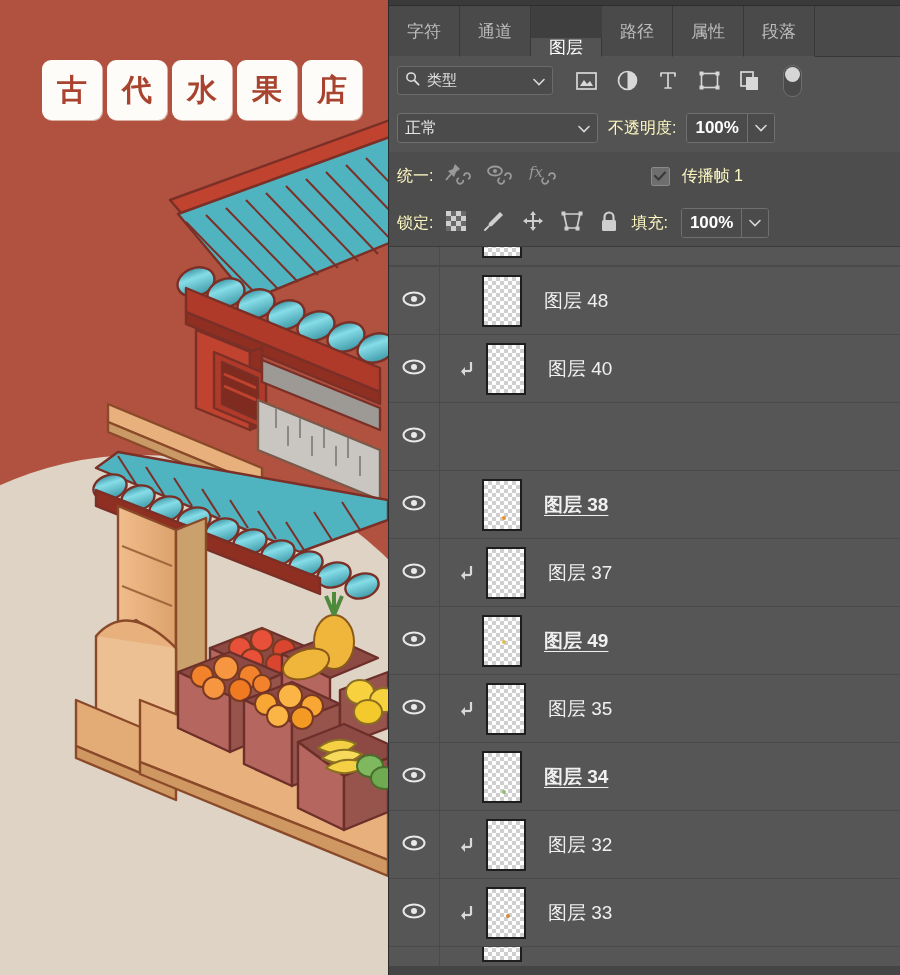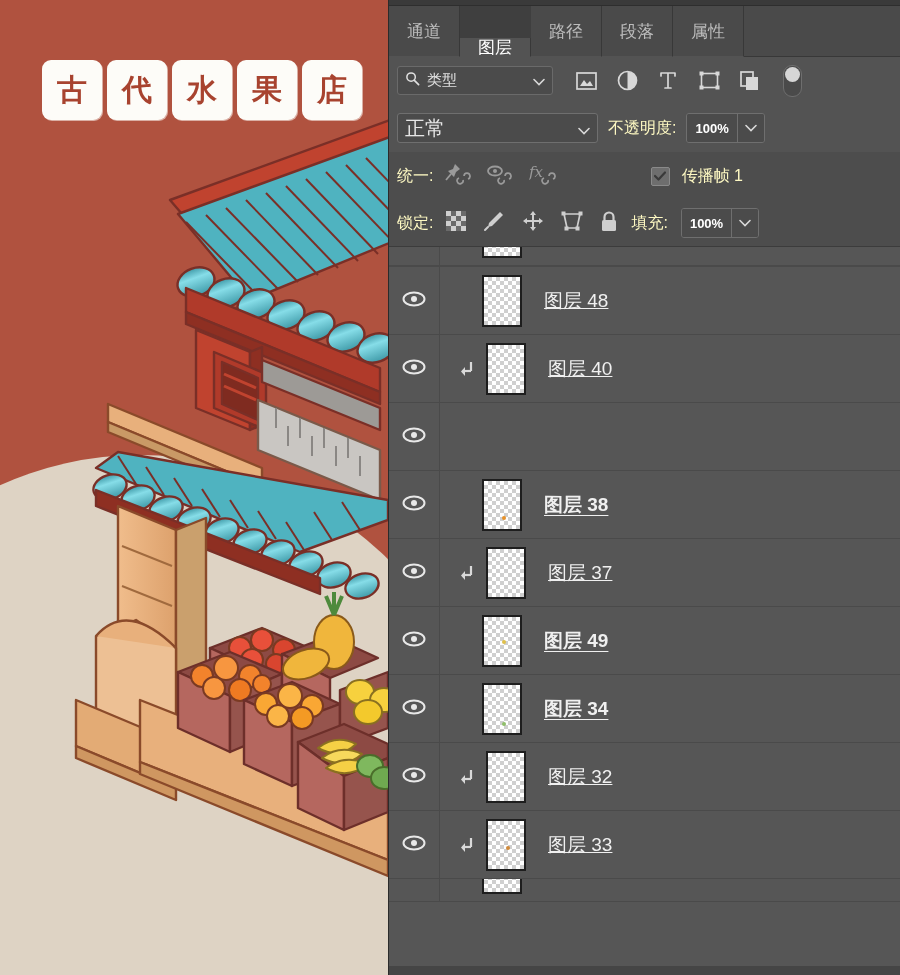--- a/index.html
+++ b/index.html
@@ -36,25 +36,25 @@
              border-radius:3px;padding:0 7px;gap:7px;}
   .searchbox .lbl{flex:1;color:#e0e0e0;font-size:15px;}
   .ficons{display:flex;align-items:center;gap:19px;}
   .ficon{width:22px;height:22px;display:flex;align-items:center;justify-content:center;}
   .toggle{width:17px;height:30px;border-radius:9px;background:#4a4a4a;border:1px solid #6e6e6e;position:relative;}
   .toggle::after{content:"";position:absolute;left:1px;top:1px;width:15px;height:15px;border-radius:50%;background:#d6d6d6;}
 
   
   .blendrow{display:flex;align-items:center;height:48px;padding:0 8px;background:#535353;gap:10px;}
   .select{display:flex;align-items:center;justify-content:space-between;height:28px;background:#4b4b4b;
-          border:1px solid #6f6f6f;border-radius:3px;padding:0 7px;color:#e6e6e6;font-size:20px;}
+          border:1px solid #6f6f6f;border-radius:3px;padding:0 7px;color:#e6e6e6;font-size:16px;}
   .blendsel{width:185px;}
   .lab{color:#fef9c3;font-size:16px;white-space:nowrap;}
   .numfield{display:flex;align-items:stretch;height:28px;border:1px solid #6f6f6f;border-radius:3px;overflow:hidden;}
-  .numfield .val{display:flex;align-items:center;padding:0 8px;background:#4b4b4b;color:#ffffff;font-size:13px;font-weight:bold;}
+  .numfield .val{display:flex;align-items:center;padding:0 8px;background:#4b4b4b;color:#ffffff;font-size:17px;font-weight:bold;}
   .numfield .drop{display:flex;align-items:center;justify-content:center;width:26px;background:#4b4b4b;border-left:1px solid #6f6f6f;}
 
   
   .unifyrow{display:flex;align-items:center;height:48px;padding:0 8px;background:#4d4d4d;gap:12px;}
   .unifyicons{display:flex;align-items:flex-start;gap:16px;}
   .spacer{flex:1;}
   .chk{width:17px;height:17px;border:1px solid #8a8a8a;border-radius:2px;background:#6e6e6e;display:flex;align-items:center;justify-content:center;}
 
   
   .lockrow{display:flex;align-items:center;height:46px;padding:0 8px;background:#4d4d4d;gap:13px;}
@@ -67,21 +67,21 @@
            border-right:1px solid #4a4a4a;}
   .lbody{flex:1;display:flex;align-items:center;padding-left:18px;gap:0;height:100%;}
   .clip{width:20px;min-width:20px;display:flex;align-items:center;justify-content:center;}
   .thumbwrap{width:40px;min-width:40px;height:52px;border:2px solid #1e1e1e;box-sizing:border-box;margin-left:4px;position:relative;
     background-color:#ffffff;
     background-image:linear-gradient(45deg,#cfcfcf 25%,transparent 25%,transparent 75%,#cfcfcf 75%,#cfcfcf),
                      linear-gradient(45deg,#cfcfcf 25%,transparent 25%,transparent 75%,#cfcfcf 75%,#cfcfcf);
     background-size:8px 8px;background-position:0 0,4px 4px;}
   .thumbwrap.indent{margin-left:8px;}
   .dot{position:absolute;width:4px;height:4px;border-radius:50%;}
-  .lname{margin-left:22px;color:#f0f0f0;font-size:19px;white-space:nowrap;text-decoration:underline;}
+  .lname{margin-left:22px;color:#f0f0f0;font-size:19px;white-space:nowrap;}
   .lname.renaming{text-decoration:underline;text-underline-offset:4px;font-weight:bold;}
   .partial{height:19px;overflow:hidden;border-bottom:1px solid #4a4a4a;}
   .partial-bottom{height:23px;overflow:hidden;}
   .partial .lrow{height:68px;position:relative;}
   .partial-bottom .lrow{height:68px;position:relative;top:-45px;}
 </style>
 </head>
 <body>
 
 <div id="app">
@@ -286,25 +286,26 @@
           </g>
         </g>
       </g>
     </svg>
   </div>
 
   <div id="panel">
     <div class="topstrip"></div>
 
     <div class="tabbar">
+      <div class="tab">字符</div>
       <div class="tab">通道</div>
       <div class="tab active">图层</div>
       <div class="tab">路径</div>
+      <div class="tab">属性</div>
       <div class="tab">段落</div>
-      <div class="tab">属性</div>
       <div class="tabfill"></div>
     </div>
 
     <div class="filterrow">
       <div class="searchbox">
         <span>
           <svg width="15" height="15" viewBox="0 0 16 16">
               <circle cx="6.5" cy="6.5" r="4.5" fill="none" stroke="#e0e0e0" stroke-width="1.6"></circle>
               <path d="M10,10 L14.5,14.5" stroke="#e0e0e0" stroke-width="1.8" stroke-linecap="round"></path>
             </svg>
@@ -569,61 +570,80 @@
           </div>
         </div>
         <div class="lrow">
           <div class="eyecell">
             <span><svg width="24" height="16" viewBox="0 0 24 16">
                 <ellipse cx="12" cy="8" rx="10.5" ry="6.5" fill="none" stroke="#e8e8e8" stroke-width="2"></ellipse>
                 <circle cx="12" cy="8" r="3" fill="#e8e8e8"></circle>
               </svg></span>
           </div>
           <div class="lbody">
-            <div class="clip"></div>
-            <div class="thumbwrap">
-              <span class="dot" style="background: rgb(143, 191, 106); left: 18px; top: 37px;"></span>
-            </div>
-            <div class="lname renaming">图层 34</div>
-          </div>
-        </div>
-        <div class="lrow">
-          <div class="eyecell">
-            <span><svg width="24" height="16" viewBox="0 0 24 16">
-                <ellipse cx="12" cy="8" rx="10.5" ry="6.5" fill="none" stroke="#e8e8e8" stroke-width="2"></ellipse>
-                <circle cx="12" cy="8" r="3" fill="#e8e8e8"></circle>
-              </svg></span>
-          </div>
-          <div class="lbody">
             <div class="clip">
               <svg width="16" height="18" viewBox="0 0 16 18">
                 <path d="M11,2 L11,11" stroke="#d9d9d9" stroke-width="2.2" fill="none"></path>
                 <path d="M11,11 L4,11" stroke="#d9d9d9" stroke-width="2.2" fill="none"></path>
                 <path d="M5,7 L1,11.5 L5,16Z" fill="#d9d9d9"></path>
               </svg>
             </div>
             <div class="thumbwrap indent"></div>
-            <div class="lname">图层 32</div>
+            <div class="lname">图层 35</div>
+          </div>
+        </div>
+        <div class="lrow">
+          <div class="eyecell">
+            <span><svg width="24" height="16" viewBox="0 0 24 16">
+                <ellipse cx="12" cy="8" rx="10.5" ry="6.5" fill="none" stroke="#e8e8e8" stroke-width="2"></ellipse>
+                <circle cx="12" cy="8" r="3" fill="#e8e8e8"></circle>
+              </svg></span>
+          </div>
+          <div class="lbody">
+            <div class="clip"></div>
+            <div class="thumbwrap">
+              <span class="dot" style="background: rgb(143, 191, 106); left: 18px; top: 37px;"></span>
+            </div>
+            <div class="lname renaming">图层 34</div>
           </div>
         </div>
         <div class="lrow">
           <div class="eyecell">
             <span><svg width="24" height="16" viewBox="0 0 24 16">
                 <ellipse cx="12" cy="8" rx="10.5" ry="6.5" fill="none" stroke="#e8e8e8" stroke-width="2"></ellipse>
                 <circle cx="12" cy="8" r="3" fill="#e8e8e8"></circle>
               </svg></span>
           </div>
           <div class="lbody">
             <div class="clip">
               <svg width="16" height="18" viewBox="0 0 16 18">
                 <path d="M11,2 L11,11" stroke="#d9d9d9" stroke-width="2.2" fill="none"></path>
                 <path d="M11,11 L4,11" stroke="#d9d9d9" stroke-width="2.2" fill="none"></path>
                 <path d="M5,7 L1,11.5 L5,16Z" fill="#d9d9d9"></path>
               </svg>
             </div>
+            <div class="thumbwrap indent"></div>
+            <div class="lname">图层 32</div>
+          </div>
+        </div>
+        <div class="lrow">
+          <div class="eyecell">
+            <span><svg width="24" height="16" viewBox="0 0 24 16">
+                <ellipse cx="12" cy="8" rx="10.5" ry="6.5" fill="none" stroke="#e8e8e8" stroke-width="2"></ellipse>
+                <circle cx="12" cy="8" r="3" fill="#e8e8e8"></circle>
+              </svg></span>
+          </div>
+          <div class="lbody">
+            <div class="clip">
+              <svg width="16" height="18" viewBox="0 0 16 18">
+                <path d="M11,2 L11,11" stroke="#d9d9d9" stroke-width="2.2" fill="none"></path>
+                <path d="M11,11 L4,11" stroke="#d9d9d9" stroke-width="2.2" fill="none"></path>
+                <path d="M5,7 L1,11.5 L5,16Z" fill="#d9d9d9"></path>
+              </svg>
+            </div>
             <div class="thumbwrap indent">
               <span class="dot" style="background: rgb(208, 138, 58); left: 18px; top: 25px;"></span>
             </div>
             <div class="lname">图层 33</div>
           </div>
         </div>
         <div class="partial-bottom">
           <div class="lrow">
             <div class="eyecell"></div>
             <div class="lbody">

